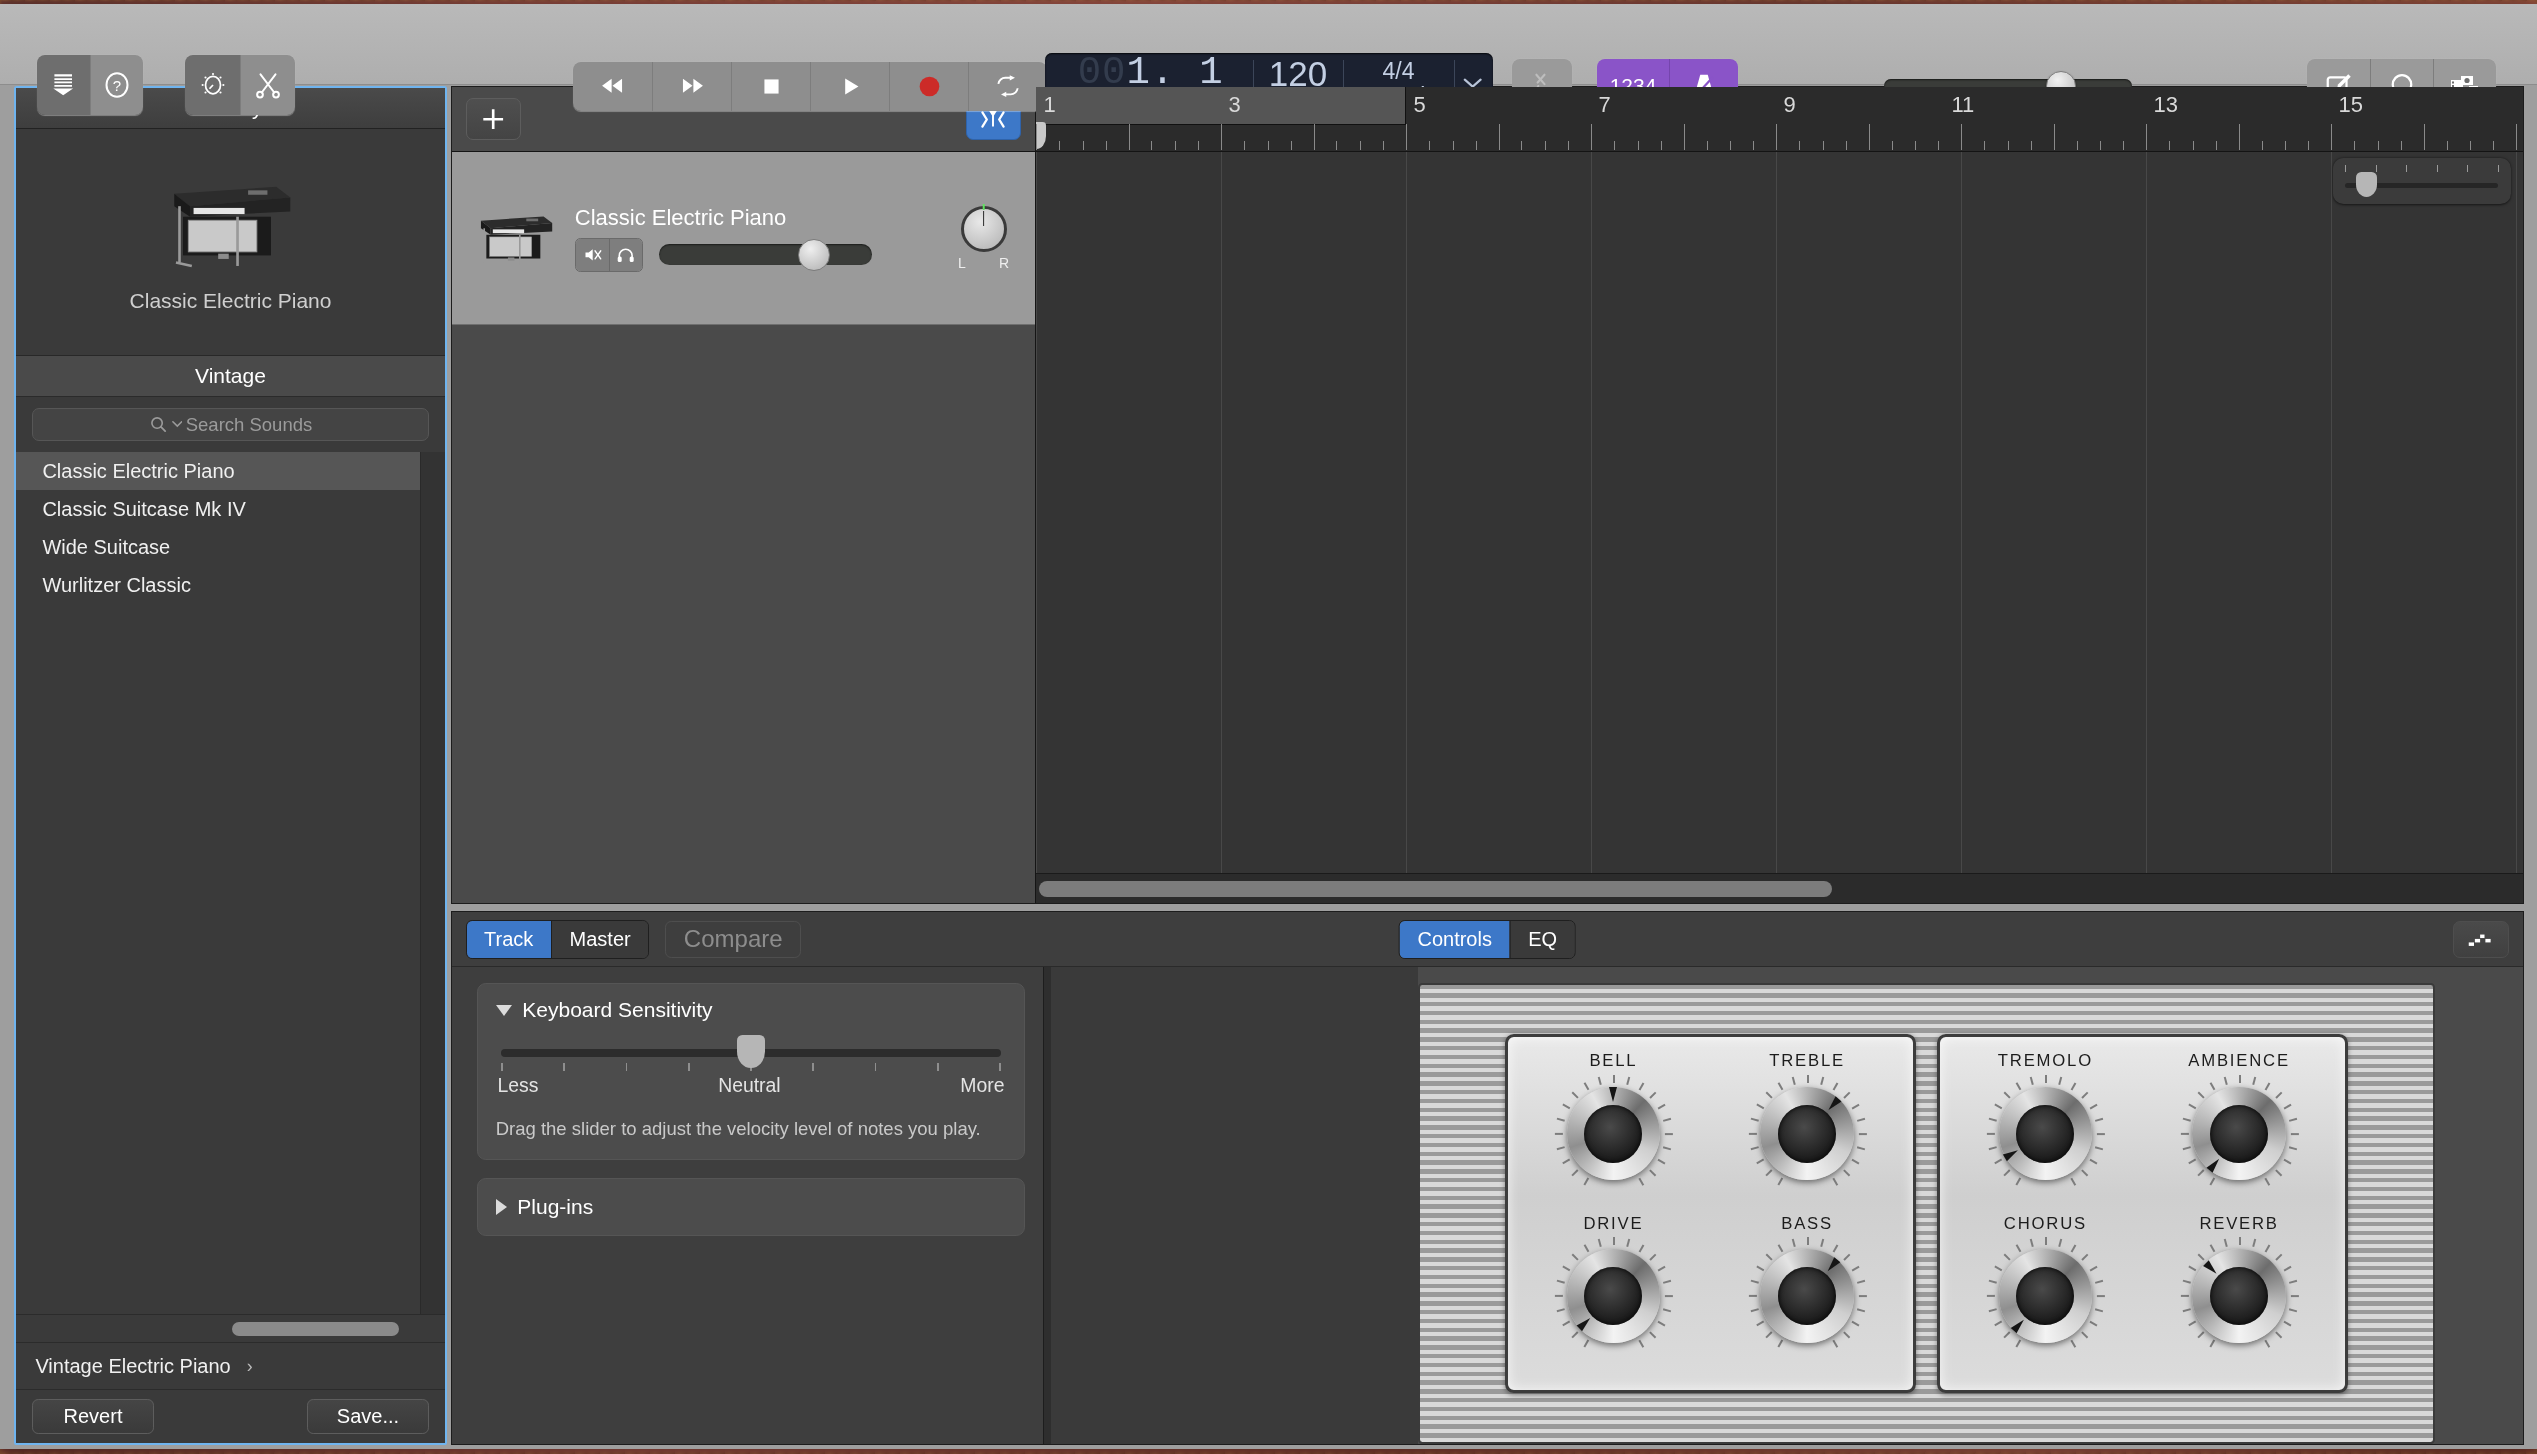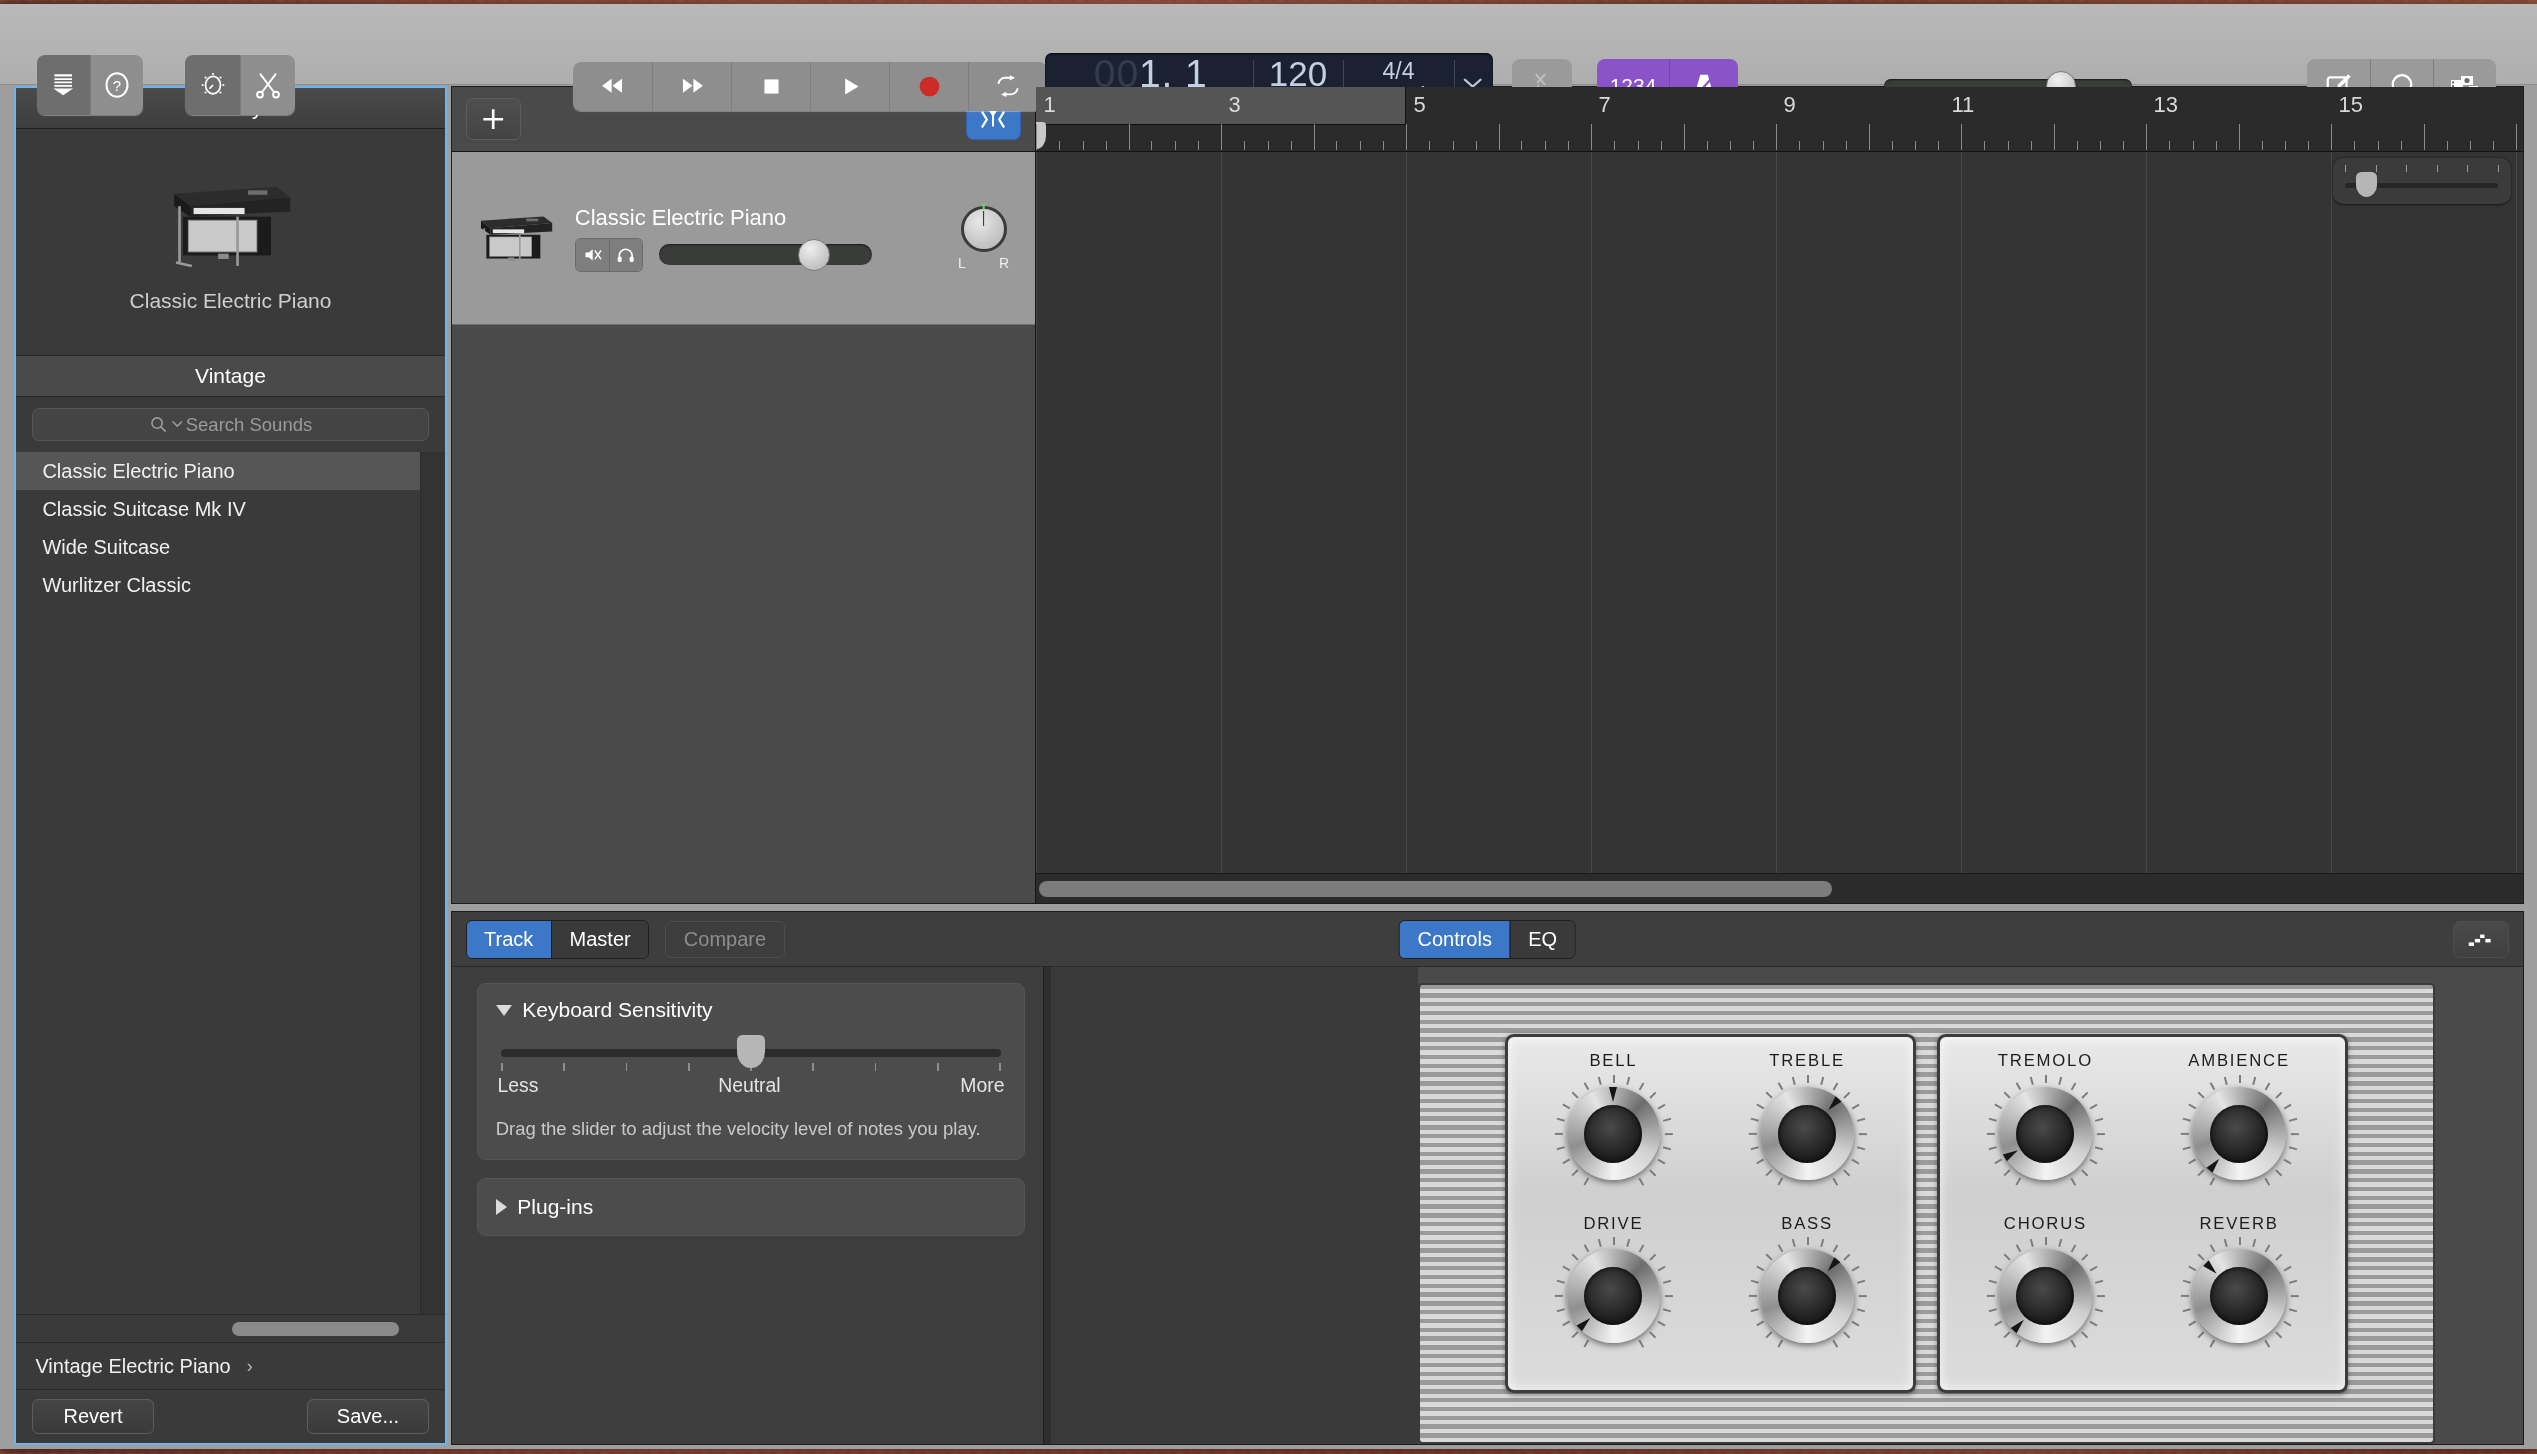--- a/index.html
+++ b/index.html
@@ -80,21 +80,21 @@
     color: #c3cfe3;
   }
   .lcd-seg { display: flex; flex-direction: column; justify-content: center;
              position: relative; padding: 0 5.3px; }
   .lcd-seg + .lcd-seg:before {
     content: ""; position: absolute; left: 0; top: 7px; bottom: 7px; width: 0.9px;
     background: #3c4659;
   }
   .lcd-pos { width: 208px; }
   .lcd-nums { display: flex; align-items: flex-end; justify-content: center;
-              font-size: 39px; line-height: 1; letter-spacing: 0.9px; padding-left: 3.5px; }
+              font-size: 39px; line-height: 1; letter-spacing: 0.9px; padding-left: 3.5px; font-family: Liberation Mono, monospace; }
   .lcd-dim { color: #333c4d; }
   .lcd-bar-beat { display: flex; font-size: 12.3px; letter-spacing: 1.3px;
                   color: #6b7589; margin-top: 5.3px; }
   .lcd-bar-beat span:first-child { width: 104px; text-align: center; }
   .lcd-bar-beat span:last-child  { width: 99px; text-align: center; }
   .lcd-tempo { width: 90px; text-align: center; }
   .lcd-tempo .v { font-size: 35px; line-height: 1; }
   .lcd-tempo .l { font-size: 12.3px; letter-spacing: 1.3px; color: #6b7589; margin-top: 5.3px; }
   .lcd-key { width: 111px; text-align: center; }
   .lcd-key .v1 { font-size: 23px; line-height: 1.05; }
@@ -272,21 +272,21 @@
             background: #3e3e3e; border: 0.9px solid #1c1c1c; min-height: 0; }
   .ed-tabs { flex: 0 0 55px; display: flex; align-items: center; position: relative;
              background: #3e3e3e; border-bottom: 0.9px solid #2a2a2a; padding: 0 14px; }
   .seg { display: flex; border-radius: 6.2px; overflow: hidden; border: 0.9px solid #1f1f1f; }
   .seg .s { height: 37px; padding: 0 17.6px; display: flex; align-items: center;
             justify-content: center; font-size: 20px; color: #fff; background: #3a3a3a; }
   .seg .s.on { background: #3d78c8; }
   .seg .s + .s { border-left: 0.9px solid #1f1f1f; }
   .btn-plain { height: 37px; padding: 0 17.6px; display: flex; align-items: center;
                border-radius: 6.2px; border: 0.9px solid #4e4e4e; background: #3e3e3e;
-               color: #8d8d8d; font-size: 20px; margin-left: 16px; }
+               color: #8d8d8d; font-size: 24px; margin-left: 16px; }
   .seg-center { position: absolute; left: 50%; transform: translateX(-50%); }
   .arpbtn { position: absolute; right: 14px; width: 56px; height: 37px;
             border-radius: 7px; border: 0.9px solid #4e4e4e;
             background: linear-gradient(180deg,#4a4a4a,#404040);
             display: flex; align-items: center; justify-content: center; }
 
   .ed-body { flex: 1 1 auto; display: flex; min-height: 0; margin-left: 8px; }
   .ed-left { width: 584px; flex: 0 0 584px; border-right: 1.8px solid #1d1d1d;
              background: #3e3e3e; padding: 16px 17.6px; }
   .card { background: #4c4c4c; border-radius: 8.8px; padding: 14px 17.6px 17.6px;

